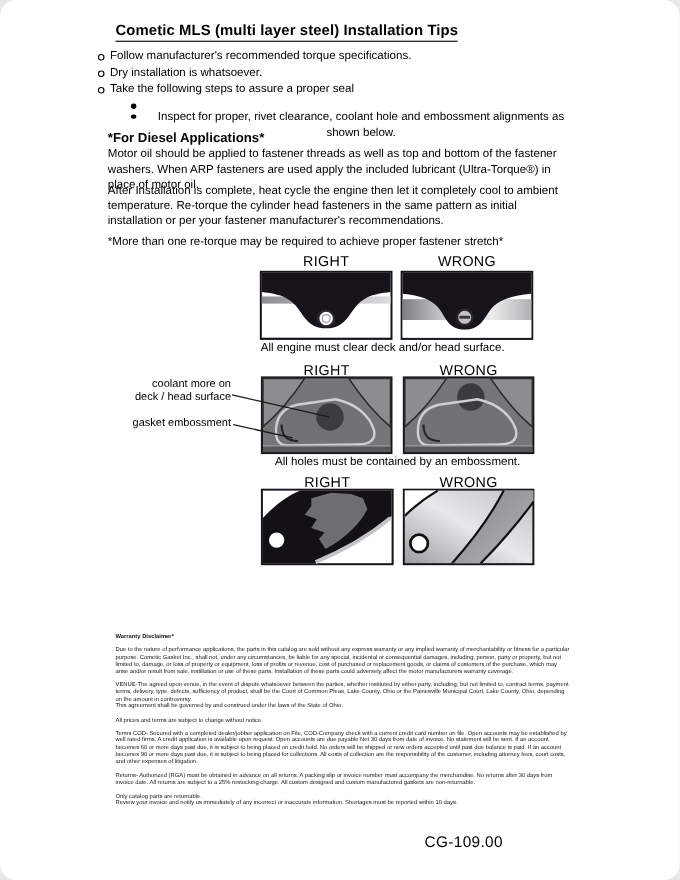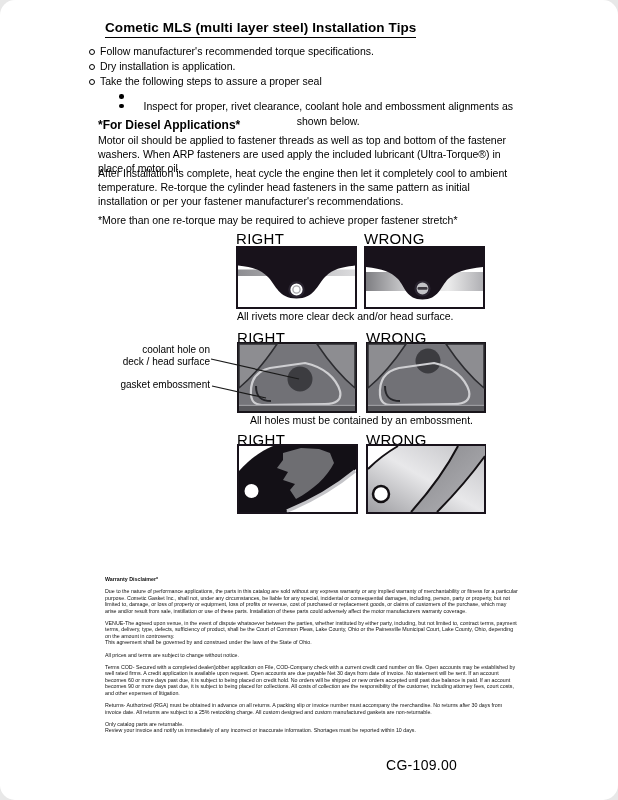--- a/index.html
+++ b/index.html
@@ -23,21 +23,21 @@
   .b-sub { margin-left:30px; }
   .b-dot { width:4.5px; height:4.5px; background:#000; border-radius:50%;
            margin:5px 4px 0 0; flex:none; }
 
   .h2 { left:98px; top:118px; font-size:12px; font-weight:bold; }
   .para { left:98px; width:424px; font-size:10.5px; line-height:13.8px; white-space:pre-line; }
   .p1 { top:134px; }
   .p2 { top:167px; }
   .p3 { top:214px; }
 
-  .rw-label { font-size:15px; letter-spacing:0.3px; }
+  .rw-label { font-size:13px; text-align:center; letter-spacing:0.3px; }
   .caption { font-size:10.5px; line-height:11.5px; white-space:pre-line; }
 
   .panel { display:block; }
 
   .side-label { font-size:10px; line-height:11.5px; text-align:right; width:100px; left:110px; }
 
   .warranty { left:105px; top:576px; width:413px; font-size:5.3px; line-height:6.4px; color:#111; }
   .warranty p { margin:0 0 6px 0; white-space:pre-line; }
   .warranty .w-h { font-weight:bold; margin-bottom:6px; }
 
@@ -52,21 +52,21 @@
 
   <div class="abs title">Cometic MLS (multi layer steel) Installation Tips</div>
 
   <div class="abs bullets">
     <div class="b-row">
       <span class="b-ring"></span>
       <span>Follow manufacturer's recommended torque specifications.</span>
     </div>
     <div class="b-row">
       <span class="b-ring"></span>
-      <span>Dry installation is application.</span>
+      <span>Dry installation is whatsoever.</span>
     </div>
     <div class="b-row">
       <span class="b-ring"></span>
       <span>Take the following steps to assure a proper seal</span>
     </div>
     <div class="b-row b-sub">
       <span class="b-dot"></span>
     </div>
     <div class="b-row b-sub">
       <span class="b-dot"></span>
@@ -106,27 +106,27 @@
       </linearGradient>
     </defs>
     <rect x="1" y="1" width="119" height="61" fill="#ffffff" stroke="#18121b" stroke-width="2"></rect>
     <rect x="2" y="26" width="117" height="19" fill="url(#w1g)"></rect>
     <rect x="2" y="45" width="117" height="16" fill="#ffffff"></rect>
     <path d="M2,2 H119 V21 C101,23 92,25.5 84,33 C76.5,41 74.5,53.5 58.5,53.5 C42.5,53.5 41,41 34,33 C26.5,25.5 19,23 2,21 Z" fill="#18121b"></path>
     <circle cx="58.5" cy="42.5" r="7" fill="#c2c2c6" stroke="#2a2430" stroke-width="2.2"></circle>
     <rect x="53.5" y="41" width="10" height="2.8" rx="1.2" fill="#3c3840"></rect>
   </svg>
 
-  <div class="abs caption" style="left:237px; top:311px;">All rivets more clear deck and/or head surface.</div>
+  <div class="abs caption" style="left:237px; top:311px;">All engine must clear deck and/or head surface.</div>
 
   <div class="abs rw-label" style="left:237px; top:329px; width:120px;">RIGHT</div>
   <div class="abs rw-label" style="left:366px; top:329px; width:120px;">WRONG</div>
 
   <div class="abs side-label" style="top:344px;">
-    <div>coolant hole on</div>
+    <div>coolant more on</div>
     <div>deck / head surface</div>
   </div>
   <div class="abs side-label" style="top:379px;">gasket embossment</div>
 
   <svg class="abs panel" style="left:237px; top:342px;" width="120" height="71" viewBox="0 0 120 71">
     <rect x="1" y="1" width="118" height="69" fill="#75757a" stroke="#18141a" stroke-width="2"></rect>
     <path d="M2,2 L40,2 C28,20 14,36 2,46 Z" fill="#8d8d91" stroke="#2c2c30" stroke-width="1.5"></path>
     <path d="M118,2 L80,2 C92,20 106,36 118,46 Z" fill="#8d8d91" stroke="#2c2c30" stroke-width="1.5"></path>
     <path d="M14,53 C13,38 20,29 33,26 L68,21 C87,25 99,36 103,49 C105,58 99,62 88,62 L25,63 C17,63 14.5,59 14,53 Z" fill="#717176" stroke="#cfcfd2" stroke-width="2.2"></path>
     <path d="M19,44 C19,55 24,59 34,59" stroke="#26262a" stroke-width="2" fill="none"></path>

